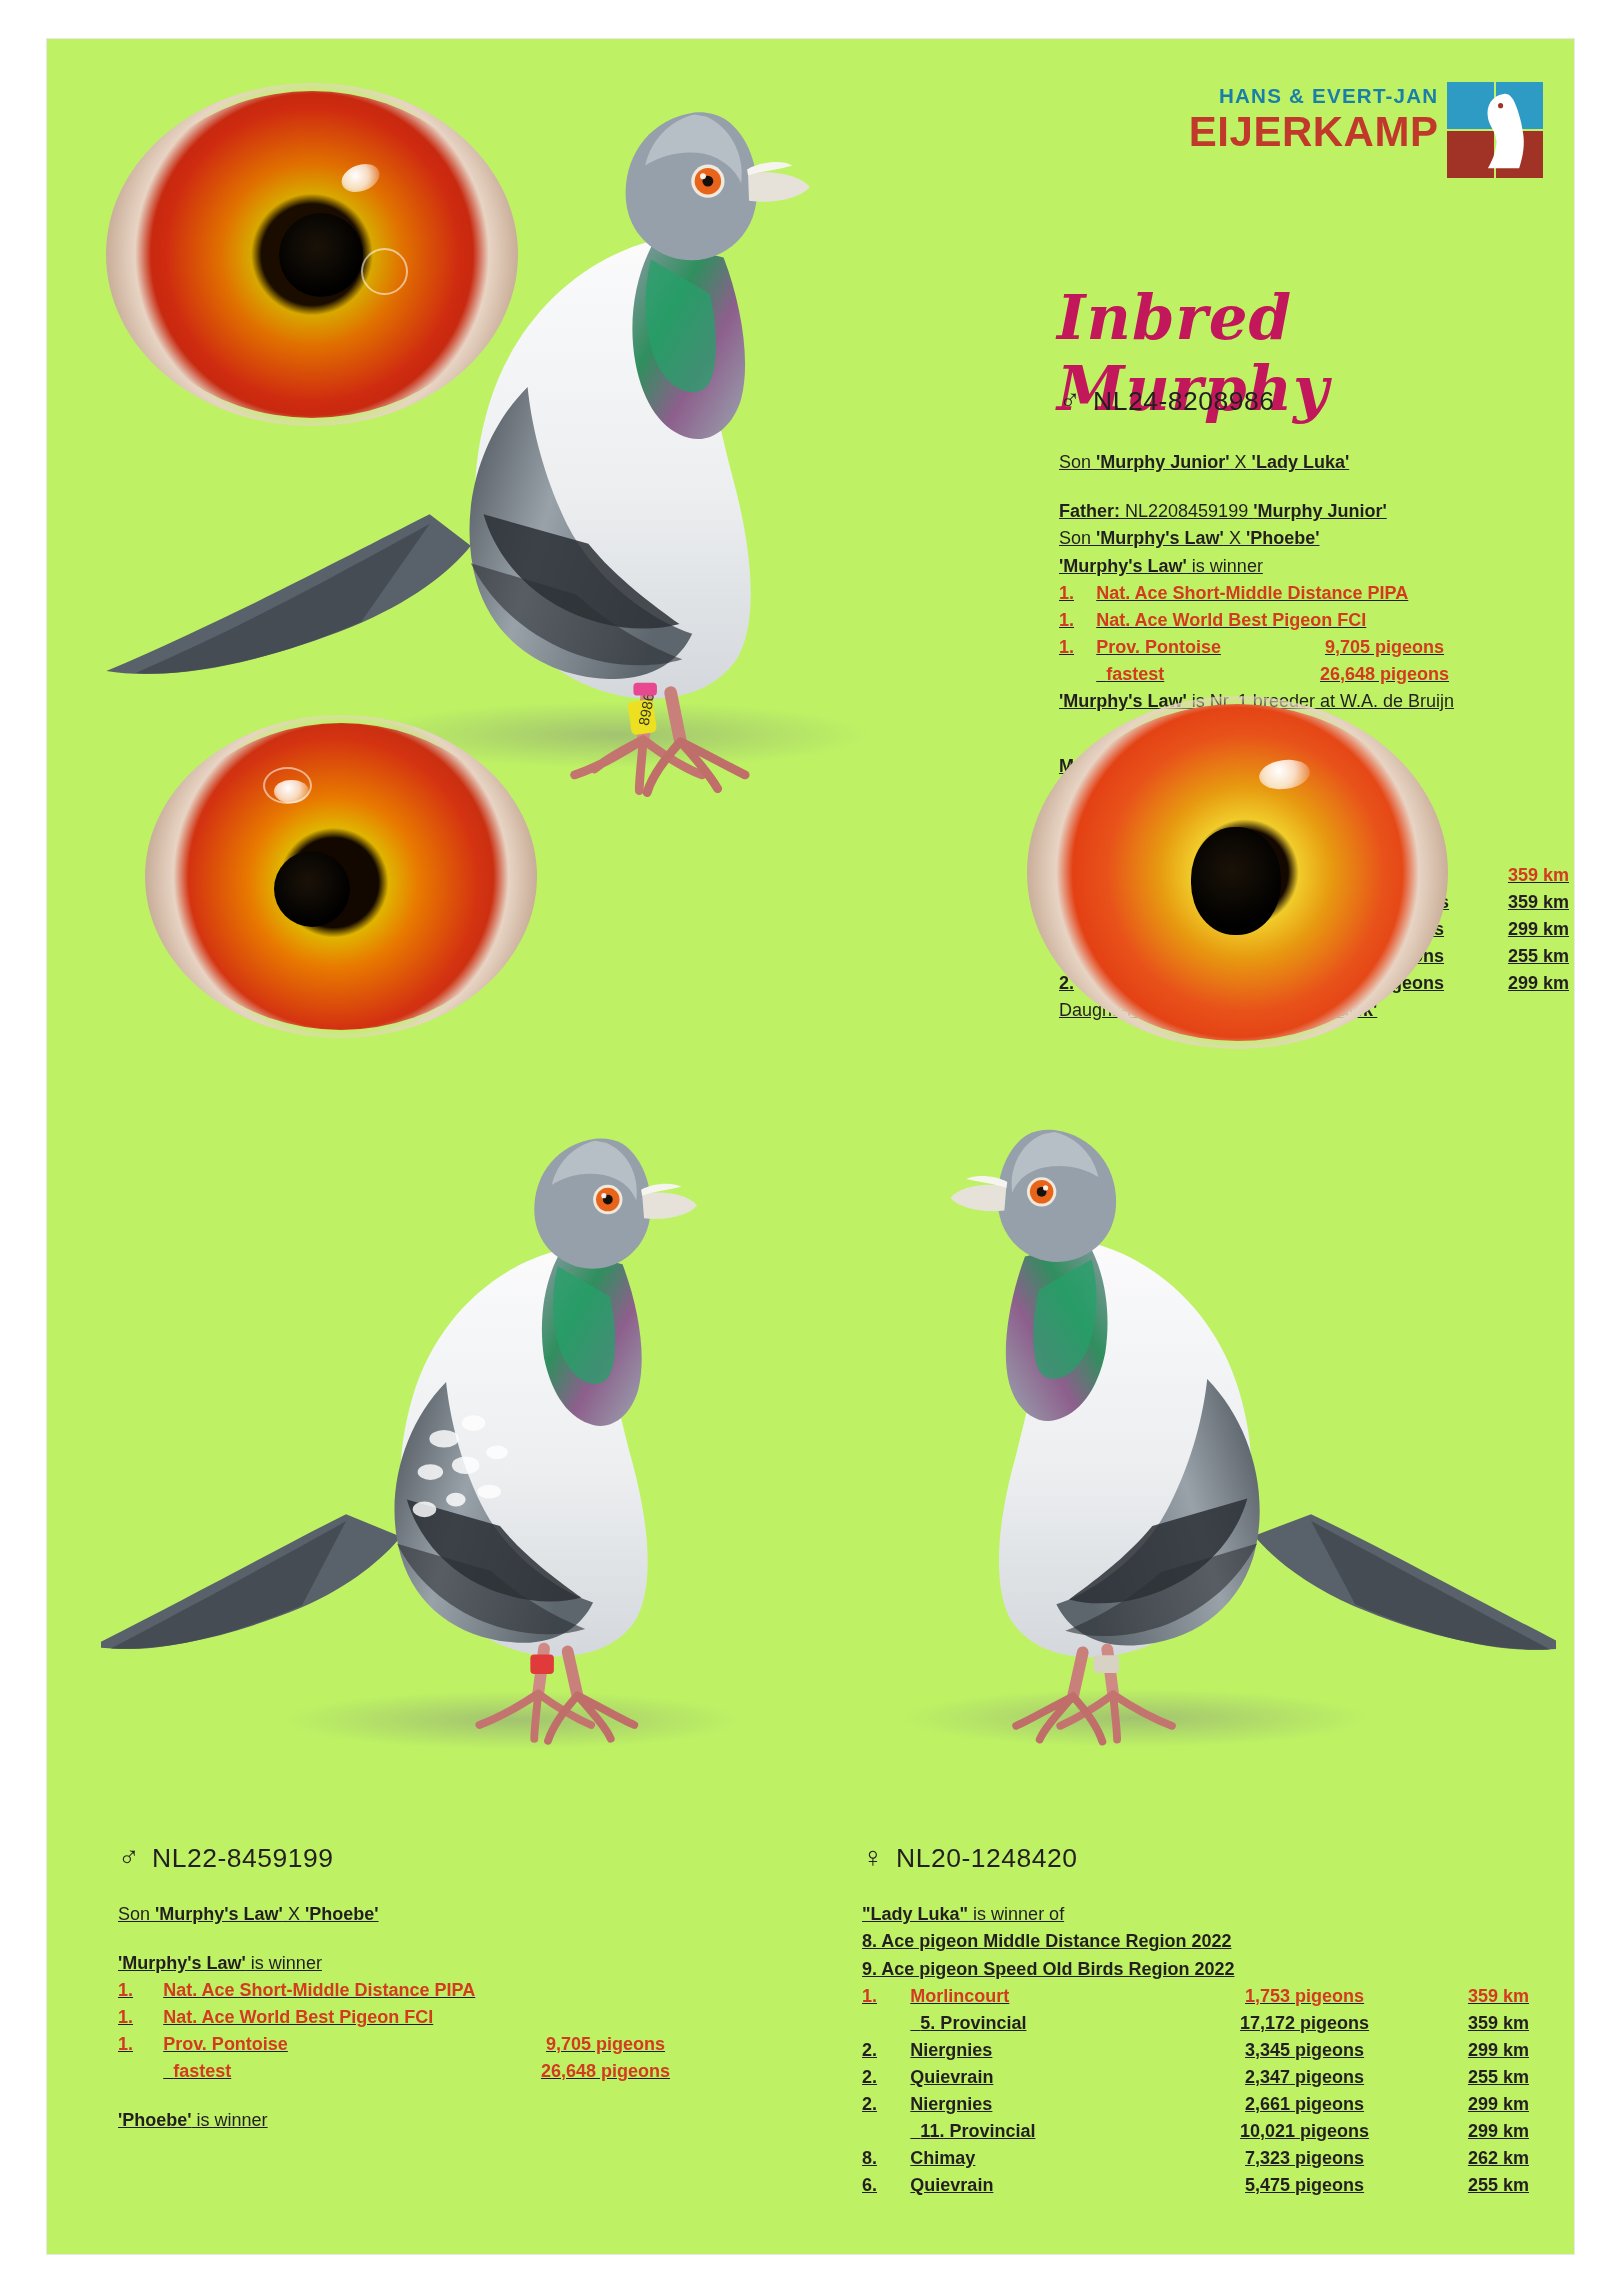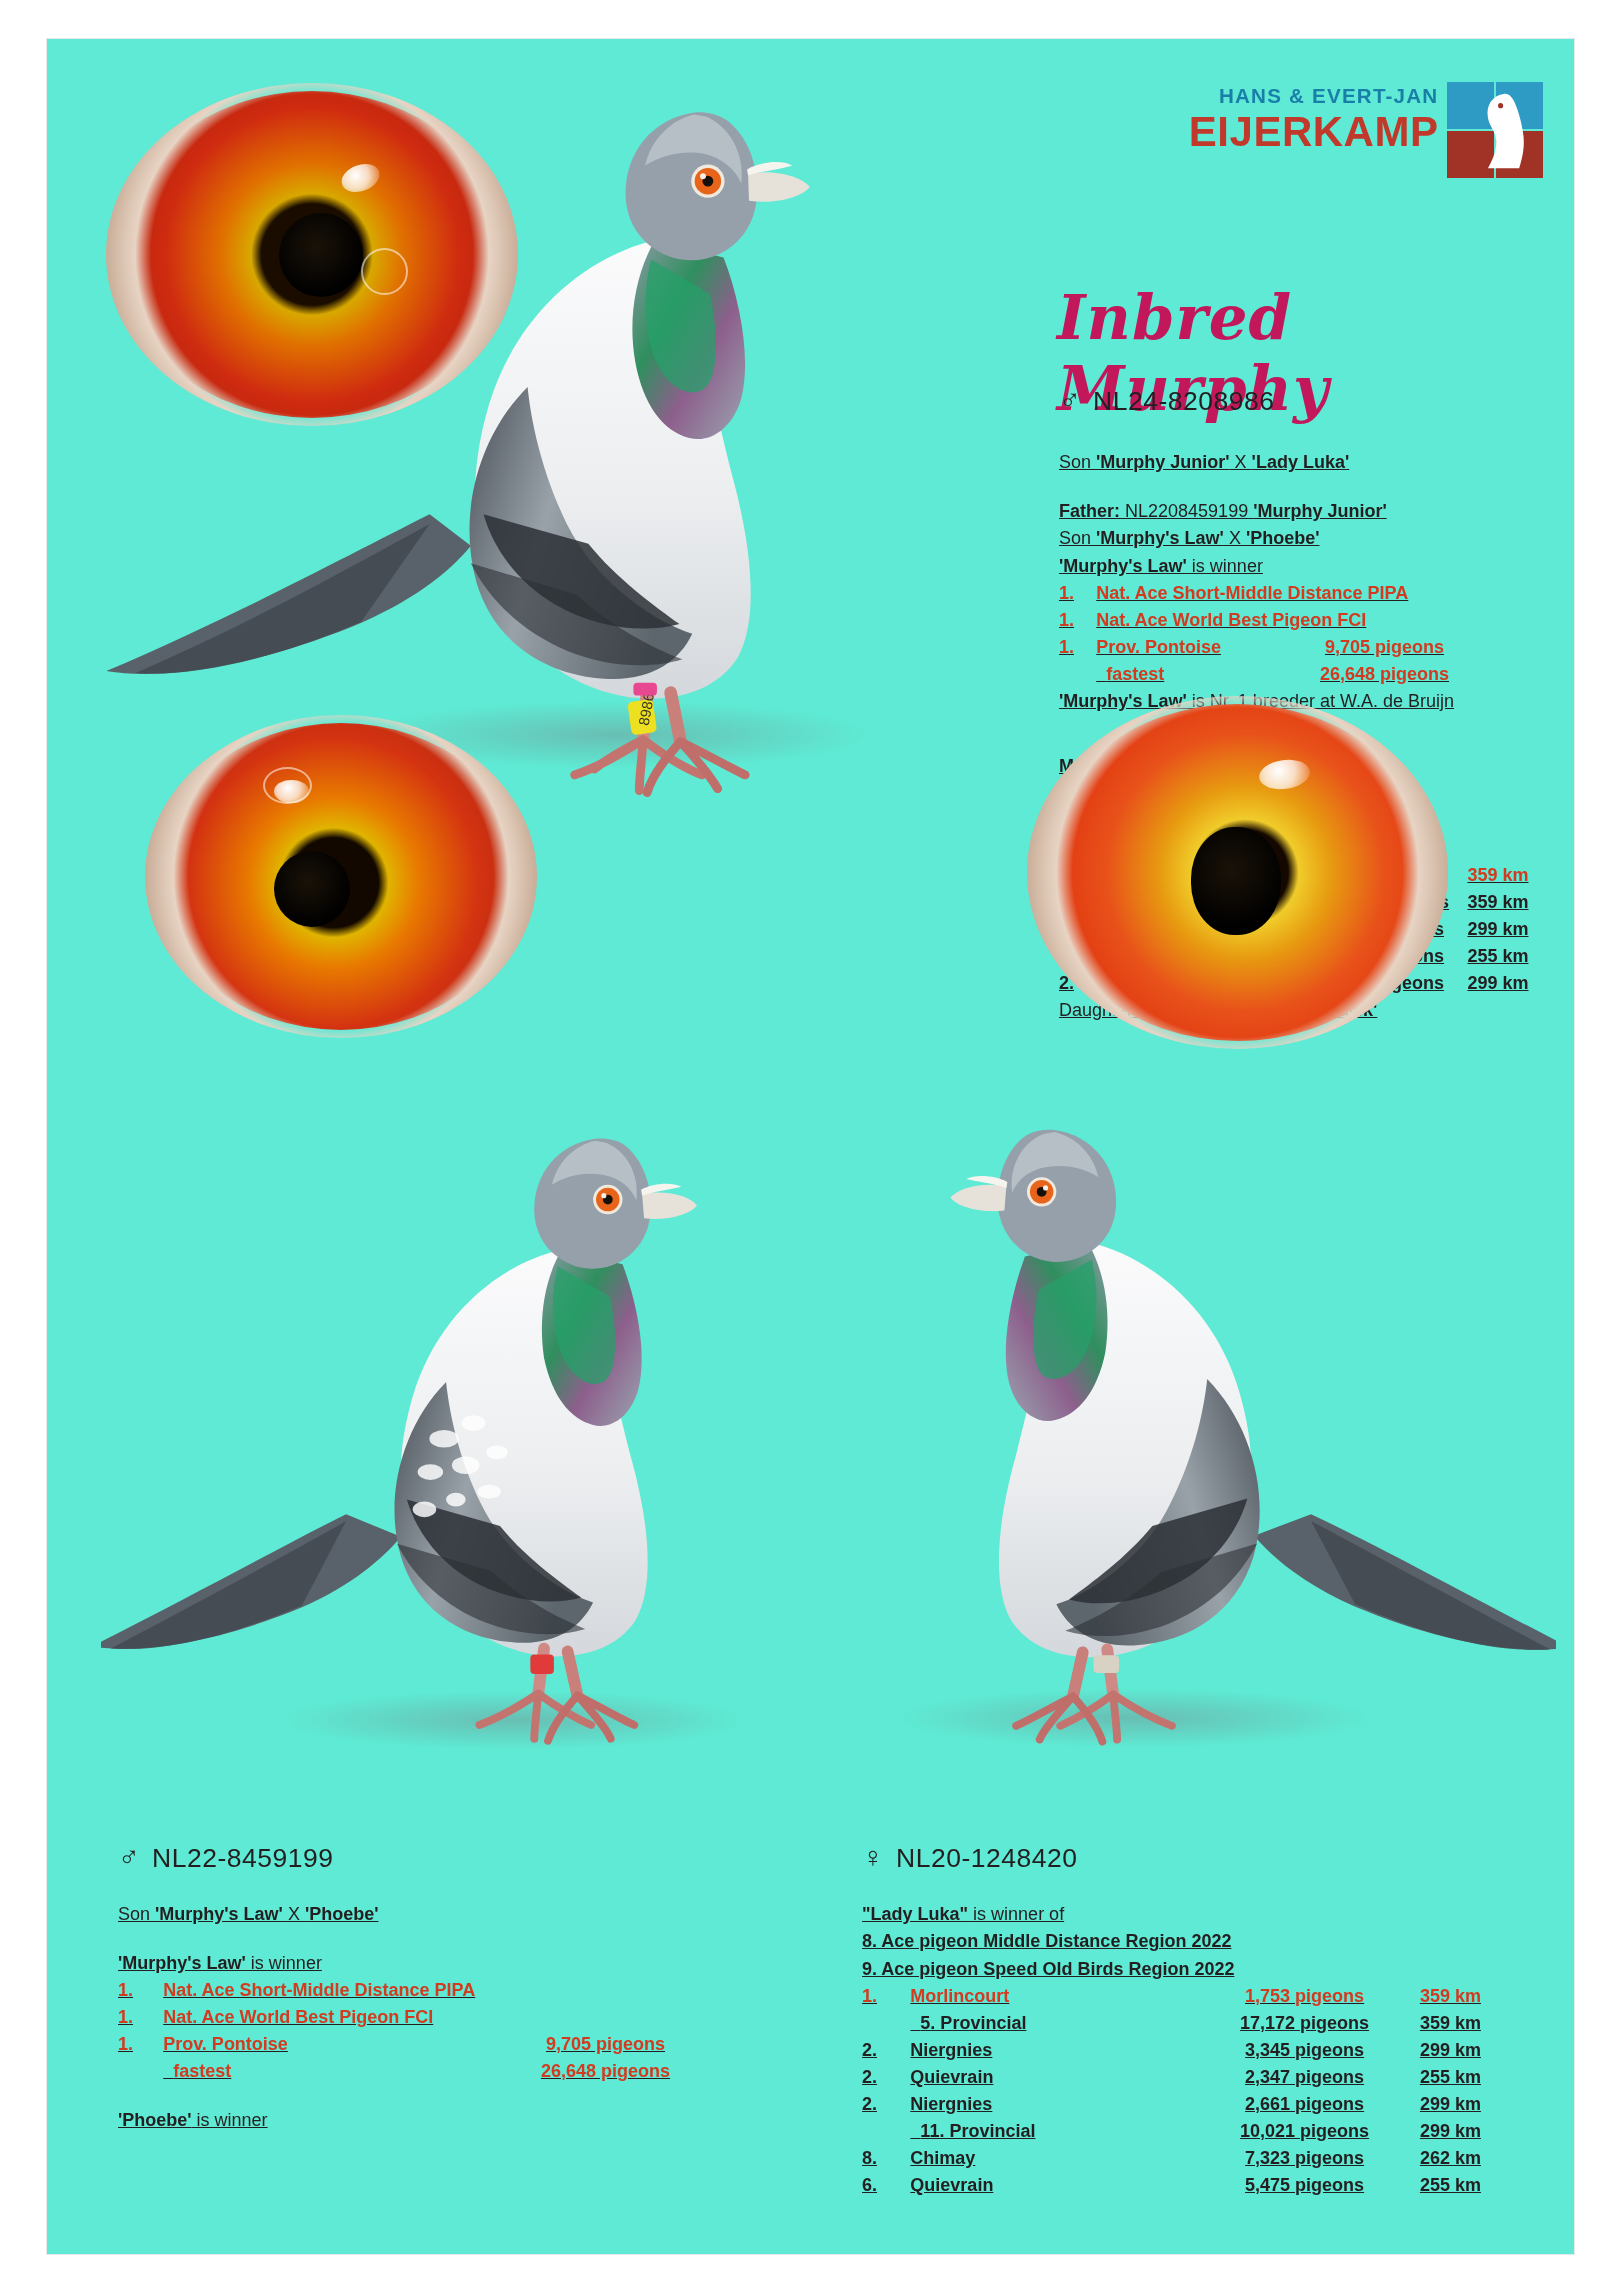--- a/index.html
+++ b/index.html
@@ -13,21 +13,21 @@
     font-family: "Liberation Sans", sans-serif;
     position: relative;
     overflow: hidden;
   }
   .page {
     position: absolute;
     left: 47px;
     top: 39px;
     width: 1527px;
     height: 2215px;
-    background: #5eead4;
+    background: #bef264;
     box-shadow: 0 0 0 1px #e8e8e8;
     overflow: hidden;
   }
 
   
   .logo {
     position: absolute;
     right: 17.6px;
     top: 47px;
     width: 392px;
@@ -189,21 +189,21 @@
   table.res {
     border-collapse: collapse;
     font-size: 18px;
     line-height: 1.5;
     width: 100%;
   }
   table.res td { padding: 0; vertical-align: top; white-space: nowrap; }
   td.c1 { width: 33px; }
   td.c2 { }
   td.c3 { text-align: center; padding-right: 9.8px; }
-  td.c4 { width: 94px; margin-left: 14px; }
+  td.c4 { text-align: right; width: 94px; margin-left: 14px; }
 
   .main-res td.c2 { width: 182px; }
   .main-res td.c3 { width: 147px; }
   .main-res td.c4 { width: 90px; }
 
   .jun-res td.c2 { width: 235px; }
   .jun-res td.c3 { width: 176px; }
 
   .luka-res td.c1 { width: 39px; }
   .luka-res td.c2 { width: 225px; }

